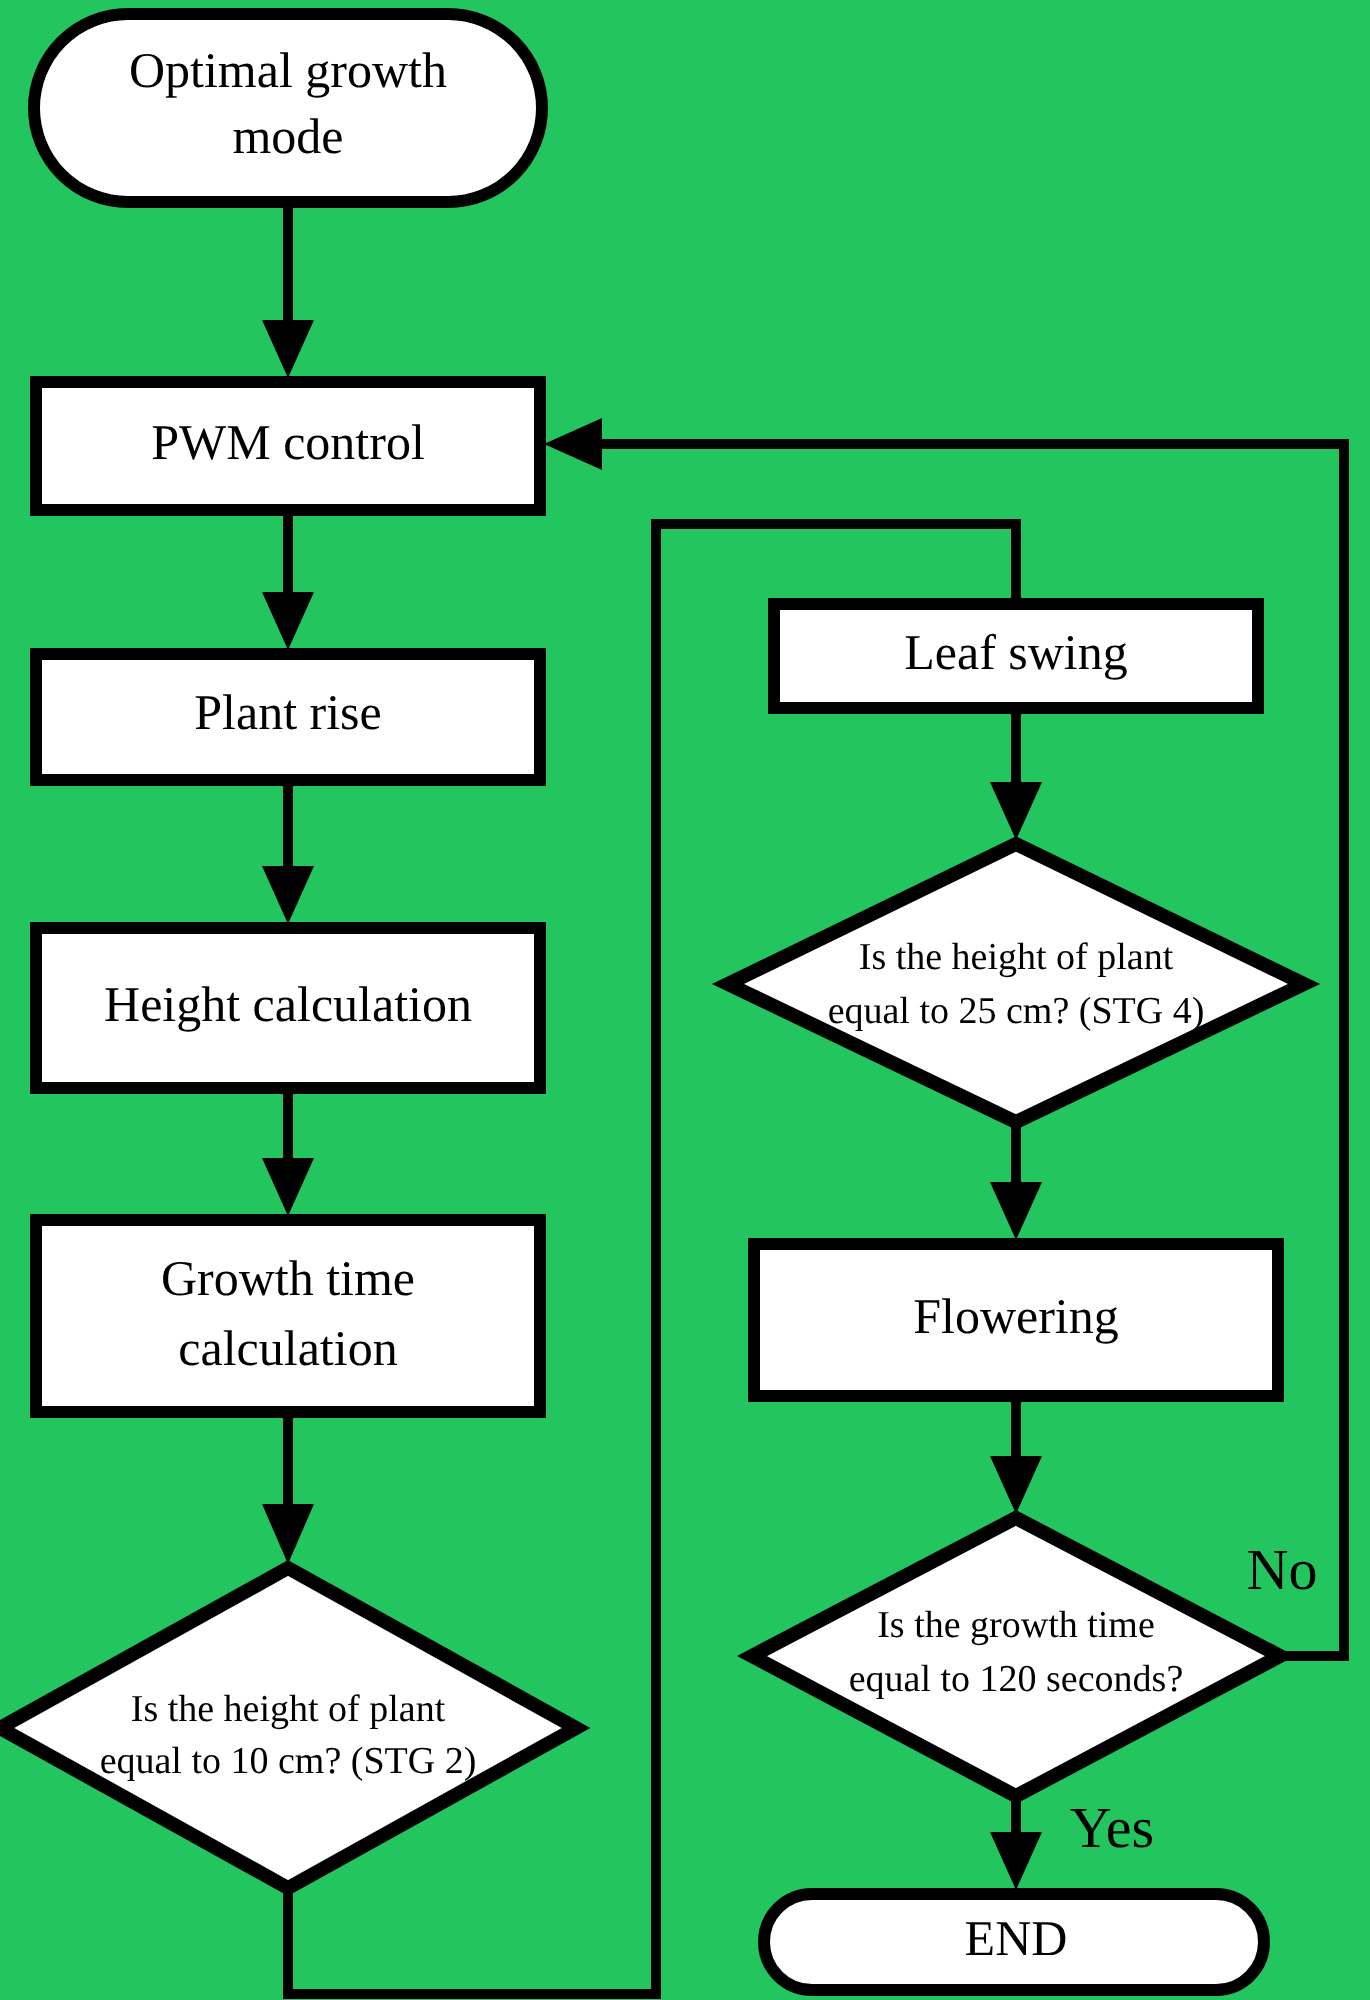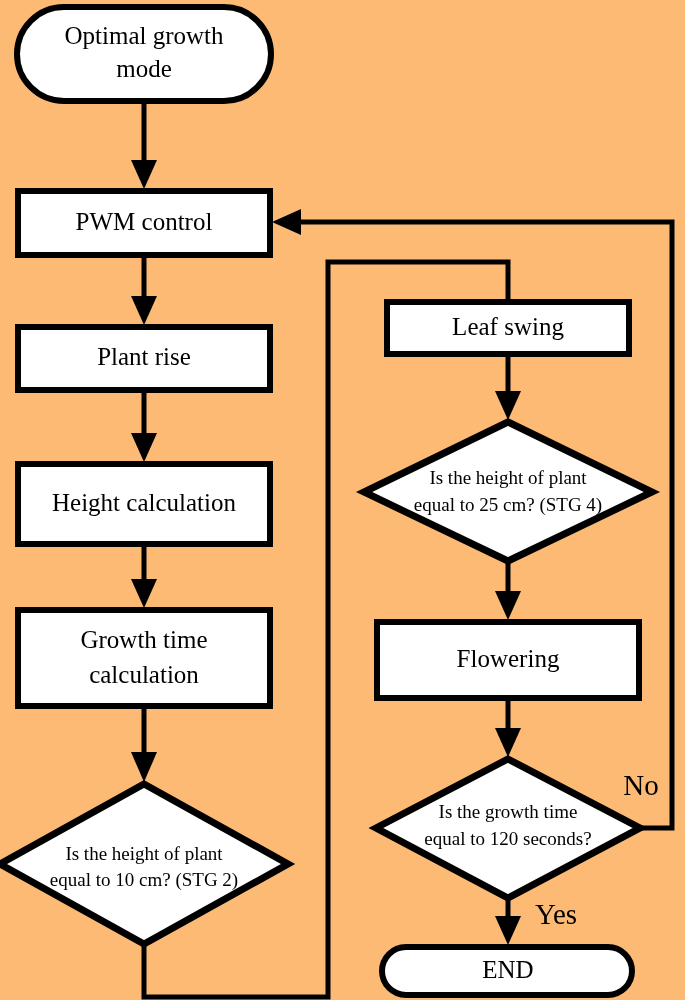--- a/index.html
+++ b/index.html
@@ -10,21 +10,21 @@
   body {
     width: 685px;
     height: 1000px;
     overflow: hidden;
     font-family: "Liberation Serif", serif;
   }
   #flowchart-root {
     position: relative;
     width: 685px;
     height: 1000px;
-    background: #fdba74;
+    background: #22c55e;
   }
   svg.flow {
     display: block;
     width: 685px;
     height: 1000px;
   }
   .node-shape {
     fill: #ffffff;
     stroke: #000000;
     stroke-width: 6;

